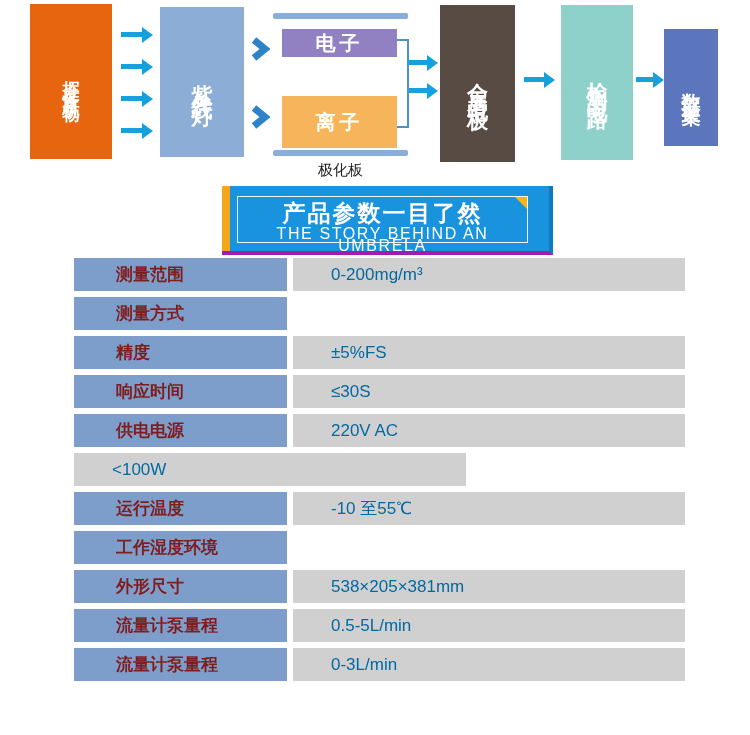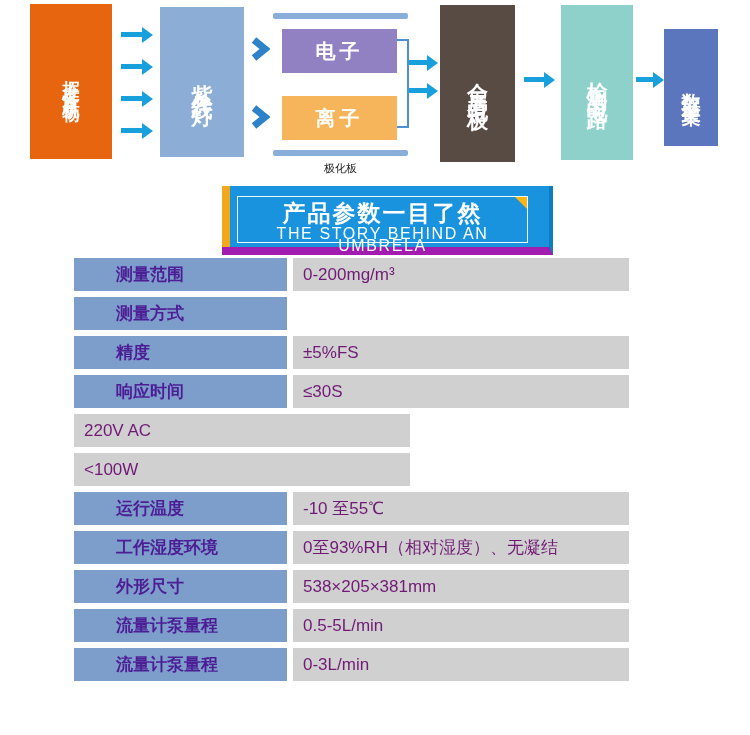--- a/index.html
+++ b/index.html
@@ -13,48 +13,48 @@
   .dbox {
     position:absolute; display:flex; align-items:center; justify-content:center;
     color:#fff; font-weight:bold;
   }
   .vtext { writing-mode:vertical-rl; text-orientation:upright; }
   .box-voc   { left:30px;  top:4px;  width:82px;  height:155px; background:#e7650f; font-size:17px; letter-spacing:5px; }
   .box-uv    { left:160px; top:7px;  width:84px;  height:150px; background:#8cadd6; font-size:21px; letter-spacing:7px; }
   .box-metal { left:440px; top:5px;  width:75px;  height:157px; background:#574b43; font-size:21px; letter-spacing:9px; }
   .box-detect{ left:561px; top:5px;  width:72px;  height:155px; background:#8ed0ca; font-size:21px; letter-spacing:9px; }
   .box-daq   { left:664px; top:29px; width:54px;  height:117px; background:#5b76bd; font-size:19px; letter-spacing:5px; }
-  .box-electron { left:282px; top:29px; width:115px; height:44px; background:#9180c2; font-size:20px; letter-spacing:4px;text-align:center; }
-  .box-ion      { left:282px; top:96px; width:115px; height:44px; background:#f7b55b; font-size:20px; letter-spacing:4px; }
+  .box-electron { left:282px; top:29px; width:115px; height:28px; background:#9180c2; font-size:20px; letter-spacing:4px;text-align:center; }
+  .box-ion      { left:282px; top:96px; width:115px; height:52px; background:#f7b55b; font-size:20px; letter-spacing:4px; }
   .plate { position:absolute; left:273px; width:135px; height:6px; background:#8aaeda; border-radius:2px; }
   .plate-top { top:13px; } .plate-bottom { top:150px; }
   .plate-label { position:absolute; left:273px; top:161px; width:135px; text-align:center;
-                 color:#1d1d1d; font-size:11px; }
+                 color:#1d1d1d; font-size:15px; }
   .h-arrow { position:absolute; height:5px; background:#18a0dc; }
   .h-arrow::after { content:""; position:absolute; right:-11px; top:-5.5px; width:0; height:0;
                     border-left:11px solid #18a0dc; border-top:8px solid transparent; border-bottom:8px solid transparent; }
   .chev { position:absolute; width:20px; height:24px; }
   .bk { position:absolute; background:#4a90d2; }
   
   .banner { position:absolute; left:222px; top:186px; width:331px; height:69px;
-            background:#1993dd; border-right:4px solid #0f7cc0; border-bottom:8px solid #a21caf; }
+            background:#1993dd; border-right:4px solid #0f7cc0; border-bottom:4px solid #a21caf; }
   .banner-stripe { position:absolute; left:0; top:0; bottom:0; width:8px; background:#f2a81d; }
   .banner-inner { position:absolute; left:15px; top:10px; width:291px; height:47px;
                   border:1px solid rgba(255,255,255,0.92); text-align:center; color:#fff; }
   .banner-corner { position:absolute; top:0; right:0; width:0; height:0;
                    border-top:12px solid #f7b614; border-left:12px solid transparent; }
   .banner-title { font-size:23px; font-weight:bold; letter-spacing:2px; line-height:30px; margin-top:1px; }
   .banner-sub { font-size:16px; letter-spacing:1.6px; line-height:12px; }
   
   .specs { position:absolute; left:74px; top:258px; width:611px; }
   .spec-row { display:flex; margin-bottom:6px; height:33px; }
-  .spec-label { width:213px; background:#7d9dcb; color:#4c1d95; font-weight:bold;
+  .spec-label { width:213px; background:#7d9dcb; color:#7f1d1d; font-weight:bold;
                 font-size:17px; line-height:33px; padding-left:42px; margin-right:6px; white-space:nowrap; }
-  .spec-value { width:336px; background:#d0d0d0; color:#701a75;
-                font-size:17px; line-height:33px; padding-left:10px; white-space:nowrap; }
+  .spec-value { width:392px; background:#d0d0d0; color:#0369a1;
+                font-size:17px; line-height:33px; padding-left:38px; white-space:nowrap; }
 </style>
 </head>
 <body>
 
 <div class="page">
 
   <div>
 
     <div class="dbox box-voc">
       <span class="vtext">挥发性有机物</span>
@@ -135,35 +135,35 @@
       <div class="spec-value">±5%FS</div>
     </div>
 
 
     <div class="spec-row">
       <div class="spec-label">响应时间</div>
       <div class="spec-value">≤30S</div>
     </div>
 
     <div class="spec-row">
+      <div class="spec-label">供电电源</div>
       <div class="spec-value">220V AC</div>
     </div>
 
     <div class="spec-row">
       <div class="spec-value">&lt;100W</div>
     </div>
 
     <div class="spec-row">
       <div class="spec-label">运行温度</div>
       <div class="spec-value">-10 至55℃</div>
     </div>
 
     <div class="spec-row">
       <div class="spec-label">工作湿度环境</div>
-      <div class="spec-value">0至93%RH（相对湿度）、无凝结</div>
     </div>
 
     <div class="spec-row">
       <div class="spec-label">外形尺寸</div>
       <div class="spec-value">538×205×381mm</div>
     </div>
 
     <div class="spec-row">
       <div class="spec-label">流量计泵量程</div>
       <div class="spec-value">0.5-5L/min</div>

